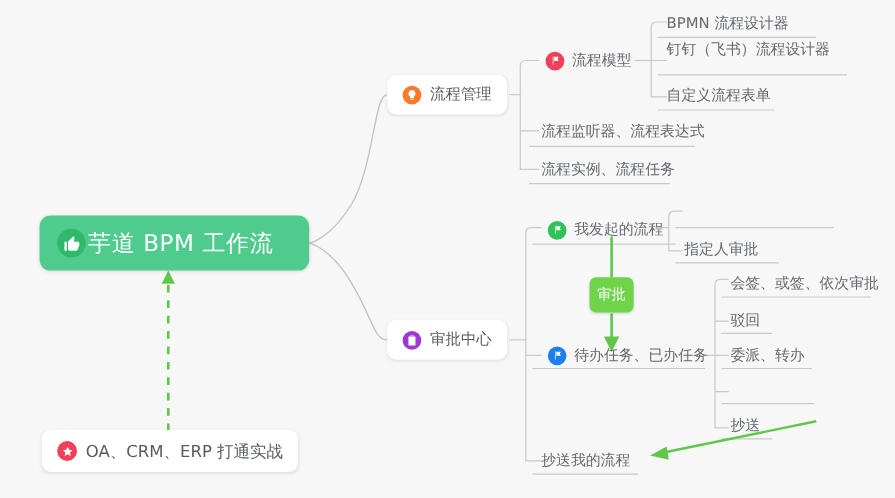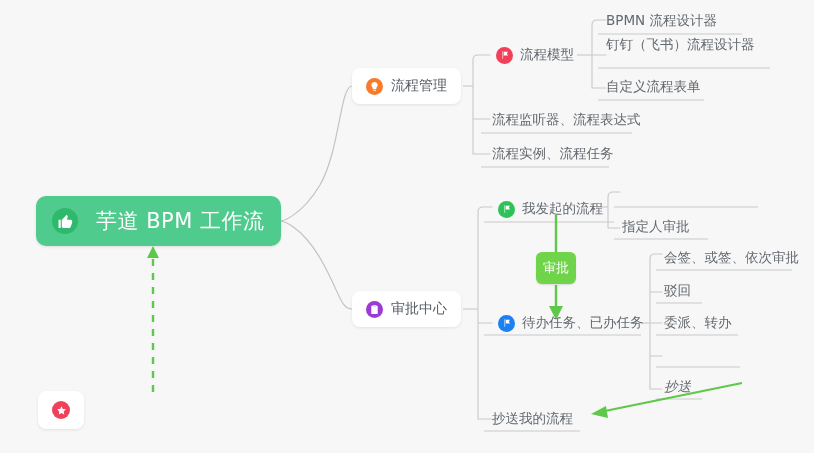--- a/index.html
+++ b/index.html
@@ -18,21 +18,21 @@
     position:absolute; left:36px; top:196px;
     width:245px; height:50px;
     background:#4ecb8d;
     border-radius:10px;
     display:flex; align-items:center;
     padding-left:16px;
     box-shadow:0 1px 3px rgba(0,0,0,.10);
   }
   .root-label {
     color:#ffffff; font-size:21px; letter-spacing:.5px;
-    margin-left:18px; white-space:nowrap;
+    margin-left:2px; white-space:nowrap;
   }
 
   
   .pill {
     position:absolute;
     background:#ffffff;
     border-radius:8px;
     display:flex; align-items:center;
     padding:0 14px;
     height:36px;
@@ -219,29 +219,30 @@
 
   <div class="plain" style="left:658px; top:245px;">
     <span class="txt">会签、或签、依次审批</span>
   </div>
   <div class="plain" style="left:658px; top:278px;">
     <span class="txt">驳回</span>
   </div>
   <div class="plain" style="left:658px; top:310px;">
     <span class="txt">委派、转办</span>
   </div>
-  <div class="plain" style="left:658px; top:374px;font-style:italic;">
+  <div class="plain" style="left:658px; top:374px;">
     <span class="txt">抄送</span>
   </div>
 
   <div class="plain" style="left:486px; top:406px;">
     <span class="txt">抄送我的流程</span>
   </div>
 
   <div class="pill" style="left:38px; top:391px; height:38px;">
     <span class="cicon" style="background:#f0405a; width:18px; height:18px;">
       <svg width="11" height="11" viewBox="0 0 24 24" fill="#ffffff">
         <path d="M12 2.5l2.9 6.1 6.6.9-4.8 4.6 1.2 6.6L12 17.6 6.1 20.7l1.2-6.6L2.5 9.5l6.6-.9z"></path>
       </svg>
     </span>
+    <span class="txt" style="font-size:15px;">OA、CRM、ERP 打通实战</span>
   </div>
 
 </div>
 
 </body></html>

